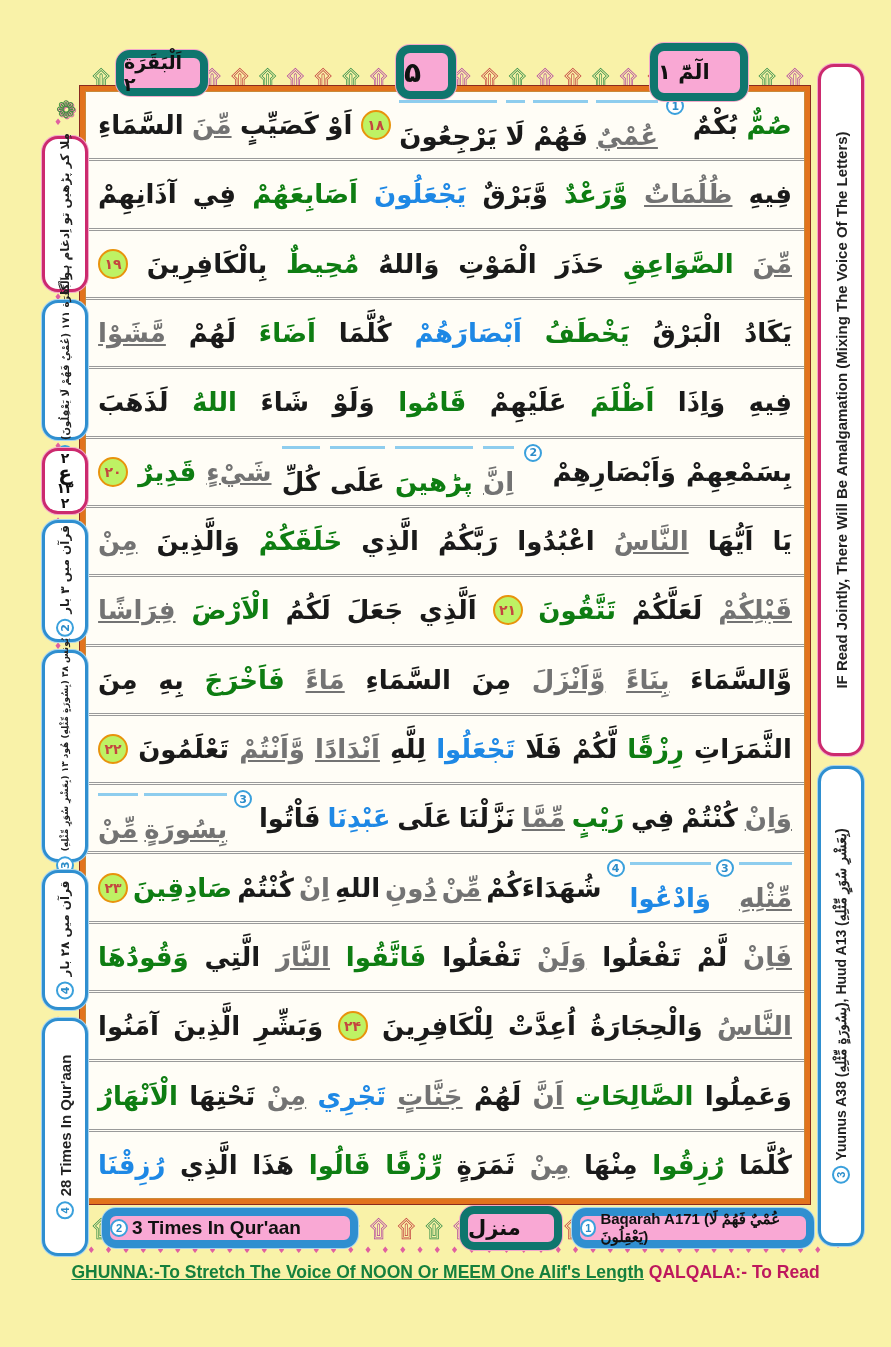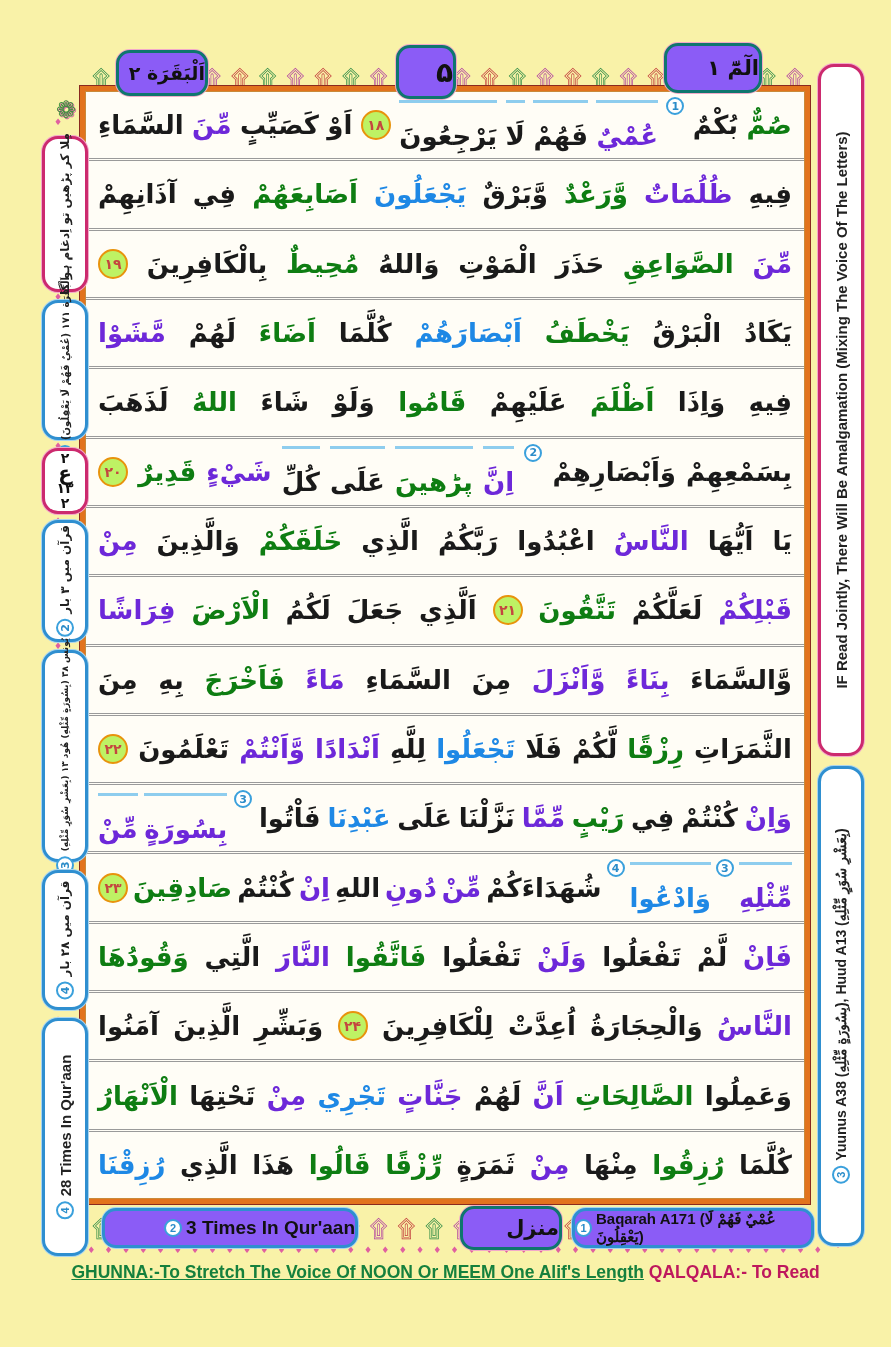--- a/index.html
+++ b/index.html
@@ -8,32 +8,32 @@
   
   .frame{position:absolute;left:80px;top:86px;width:730px;height:1118px;background:#fffdf6;
          border:5px solid #e2731d;box-sizing:border-box;z-index:2;
          box-shadow:0 0 0 1px #8a2a1f, inset 0 0 0 1px #c98a3a;}
   #quran-lines{position:absolute;inset:1px;display:flex;flex-direction:column;}
   .qline{flex:1 1 0;display:flex;direction:rtl;align-items:center;justify-content:space-between;
          padding:0 12px;border-bottom:3px double #9a9a9a;overflow:hidden;
          font-weight:bold;font-size:26px;}
   .qline:last-child{border-bottom:none;}
   .w{white-space:nowrap;}
-  .c-k{color:#1a1a1a;} .c-g{color:#0e7d12;} .c-p{color:#6d28d9;} .c-b{color:#1e88e5;}
+  .c-k{color:#1a1a1a;} .c-g{color:#0e7d12;} .c-p{color:#737373;text-decoration:underline;} .c-b{color:#1e88e5;}
   .ol{border-top:3px solid #8ecdee;padding-top:18px;}
   .vbadge{flex:0 0 auto;width:30px;height:30px;border:2px solid #e8930c;border-radius:50%;
           color:#c4463f;background:#bef264;font-size:14px;line-height:26px;text-align:center;
           font-weight:bold;box-sizing:border-box;}
   .fnmark,.circ{display:inline-flex;align-items:center;justify-content:center;
           width:18px;height:18px;border:2px solid #3aa0dc;border-radius:50%;color:#2b8cc9;
           font-size:11px;font-weight:bold;background:#fff;box-sizing:border-box;}
   .fnmark{align-self:flex-start;margin-top:5px;flex:0 0 auto;}
   
-  .hcart,.bcart{position:absolute;background:#8b5cf6;display:flex;align-items:center;justify-content:flex-end;
-        gap:4px;border:3px solid #0f766e;border-radius:14px;z-index:4;font-weight:bold;color:#111;
+  .hcart,.bcart{position:absolute;background:#f9a8d4;display:flex;align-items:center;justify-content:flex-start;
+        gap:4px;border:8px solid #0f766e;border-radius:14px;z-index:4;font-weight:bold;color:#111;
         box-shadow:0 0 0 1px #f2a9c9;box-sizing:border-box;}
   .bcart.blue,.hcart.blue{border-color:#2f8fd0;box-shadow:0 0 0 1px #a8d4ee;}
   .vcart{position:absolute;left:42px;width:46px;background:#fff;border:3px solid #cc2a6e;
         border-radius:16px;z-index:5;box-sizing:border-box;box-shadow:0 0 0 1px #f2a9c9;}
   .vcart.blue{border-color:#2f8fd0;box-shadow:0 0 0 1px #a8d4ee;}
   .vcart.right{left:818px;}
   .rot{position:absolute;top:50%;left:50%;transform:translate(-50%,-50%) rotate(-90deg);
        white-space:nowrap;display:flex;align-items:center;gap:5px;font-weight:bold;color:#222;}
   .ruku{display:flex;flex-direction:column;align-items:center;justify-content:center;height:100%;
         font-weight:bold;color:#111;font-size:14px;line-height:15px;}
@@ -259,21 +259,21 @@
     </div>
   <span class="corner" style="left:56px;top:96px;">❁</span>
   <span class="corner" style="left:56px;top:1180px;">❁</span>
 
   <div class="hcart ar" style="left:116px;top:50px;width:92px;height:46px;font-size:19px;">
       <span>اَلْبَقَرَة ۲</span>
     </div>
   <div class="hcart ar" style="left:396px;top:45px;width:60px;height:54px;font-size:28px;">
       <span>۵</span>
     </div>
-  <div class="hcart ar" style="left:650px;top:43px;width:98px;height:50px;font-size:21px;margin-left:14px;">
+  <div class="hcart ar" style="left:650px;top:43px;width:98px;height:58px;font-size:21px;">
       <span>الٓمّٓ ۱</span>
     </div>
 
   <div class="frame">
     <div id="quran-lines">
         <div class="qline">
           <span class="w ar c-g">صُمٌّ</span>
           <span class="w ar c-k">بُكْمٌ</span>
           <span class="fnmark">1</span>
           <span class="w ar c-p ol">عُمْيٌ</span>

